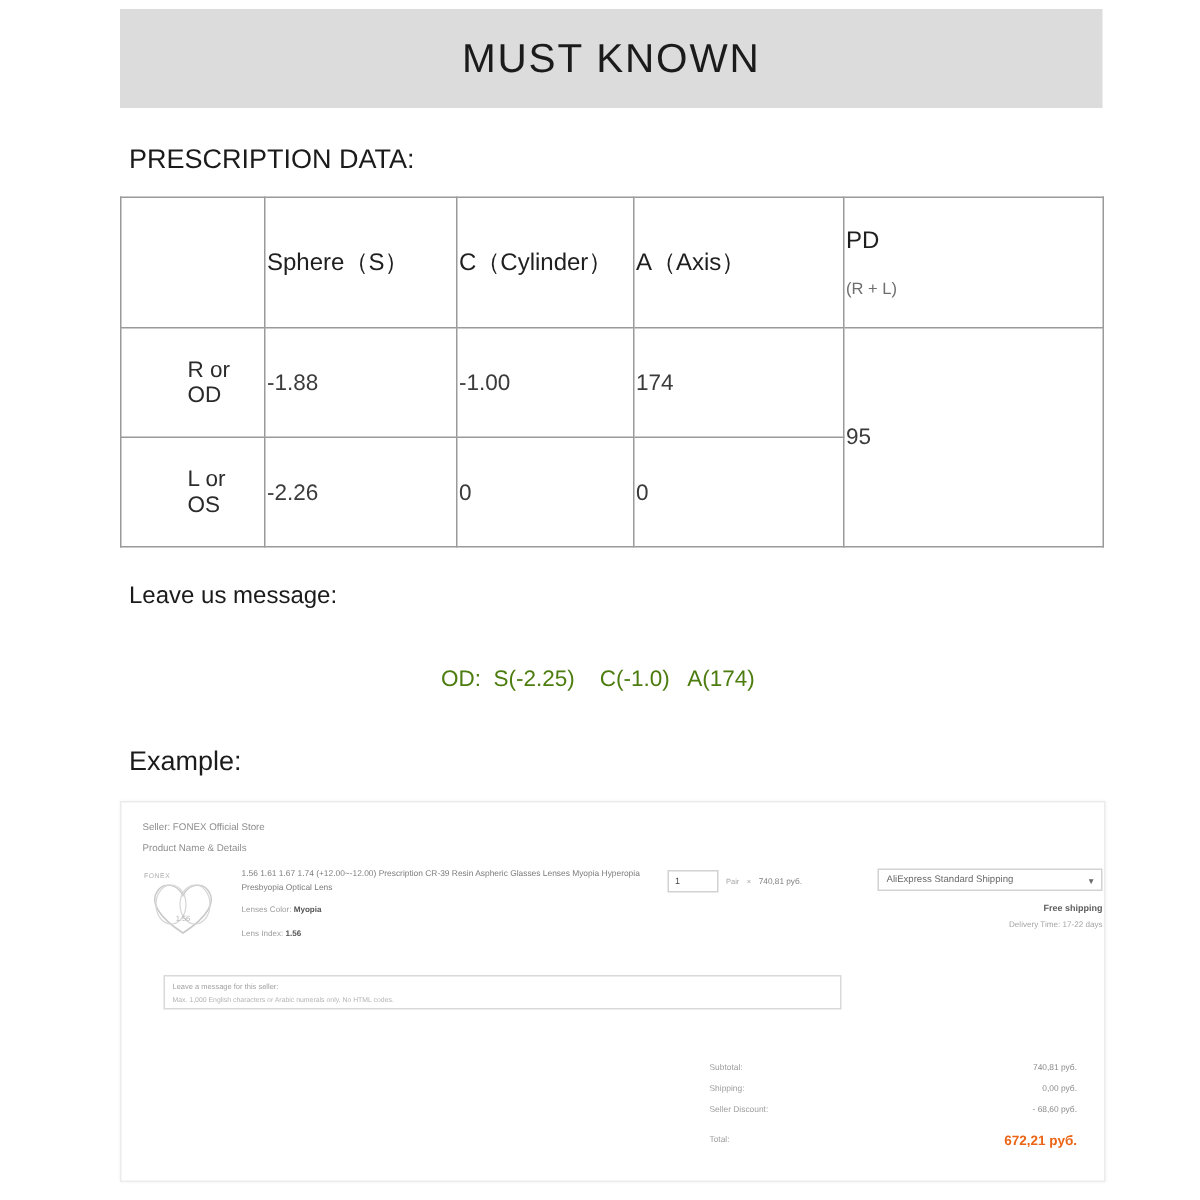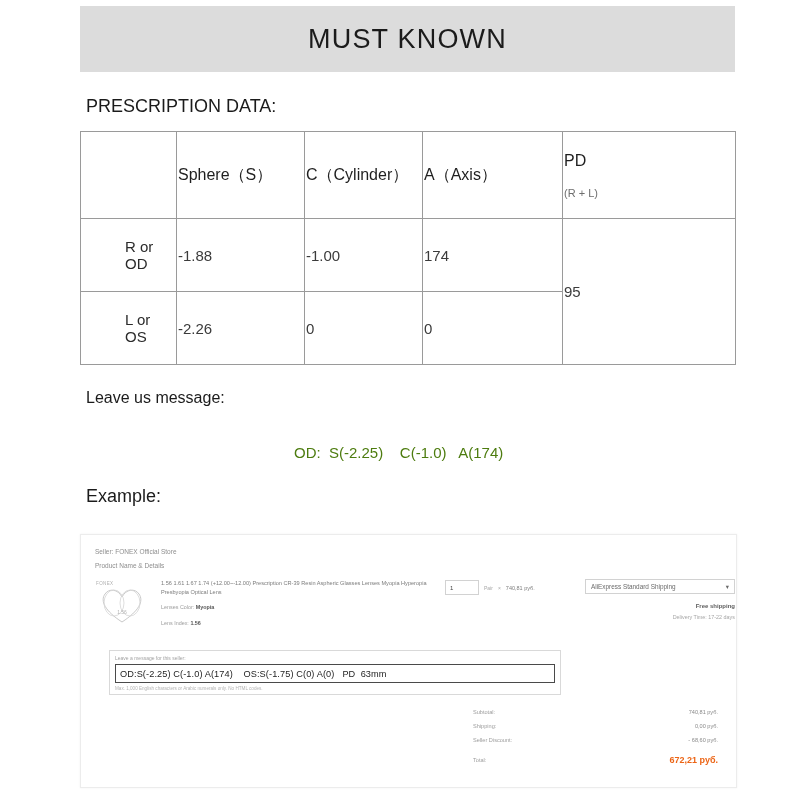--- a/index.html
+++ b/index.html
@@ -20,21 +20,21 @@
   }
   .banner-title{
     font-size:27px;letter-spacing:1.2px;color:#1b1b1b;font-weight:400;
   }
 
   
   .section-title{
     position:absolute;left:86px;font-size:18px;color:#1b1b1b;font-weight:400;
   }
   #presc-title{top:96px;}
-  #example-title{top:486px;}
+  #example-title{top:497px;}
 
   
   .rx-table{
     position:absolute;left:80px;top:131px;width:655px;height:225px;
     border-collapse:collapse;table-layout:fixed;
   }
   .rx-table td{
     border:1px solid #9a9a9a;
     text-align:left;vertical-align:middle;
     color:#3b3b3b;
@@ -239,21 +239,20 @@
         <span>AliExpress Standard Shipping</span>
         <span class="ship-caret">▾</span>
       </div>
       <div class="ship-free">Free shipping</div>
       <div class="ship-time">Delivery Time: 17-22 days</div>
     </div>
   </div>
 
   <div class="msgbox">
     <div class="msgbox-label">Leave a message for this seller:</div>
-    <div class="msgbox-input">OD:S(-2.25) C(-1.0) A(174)    OS:S(-1.75) C(0) A(0)   PD  63mm</div>
     <div class="msgbox-hint">Max. 1,000 English characters or Arabic numerals only. No HTML codes.</div>
   </div>
 
   <div class="summary">
     <div class="sum-row">
       <span class="lbl">Subtotal:</span>
       <span class="val">740,81 руб.</span>
     </div>
     <div class="sum-row">
       <span class="lbl">Shipping:</span>

